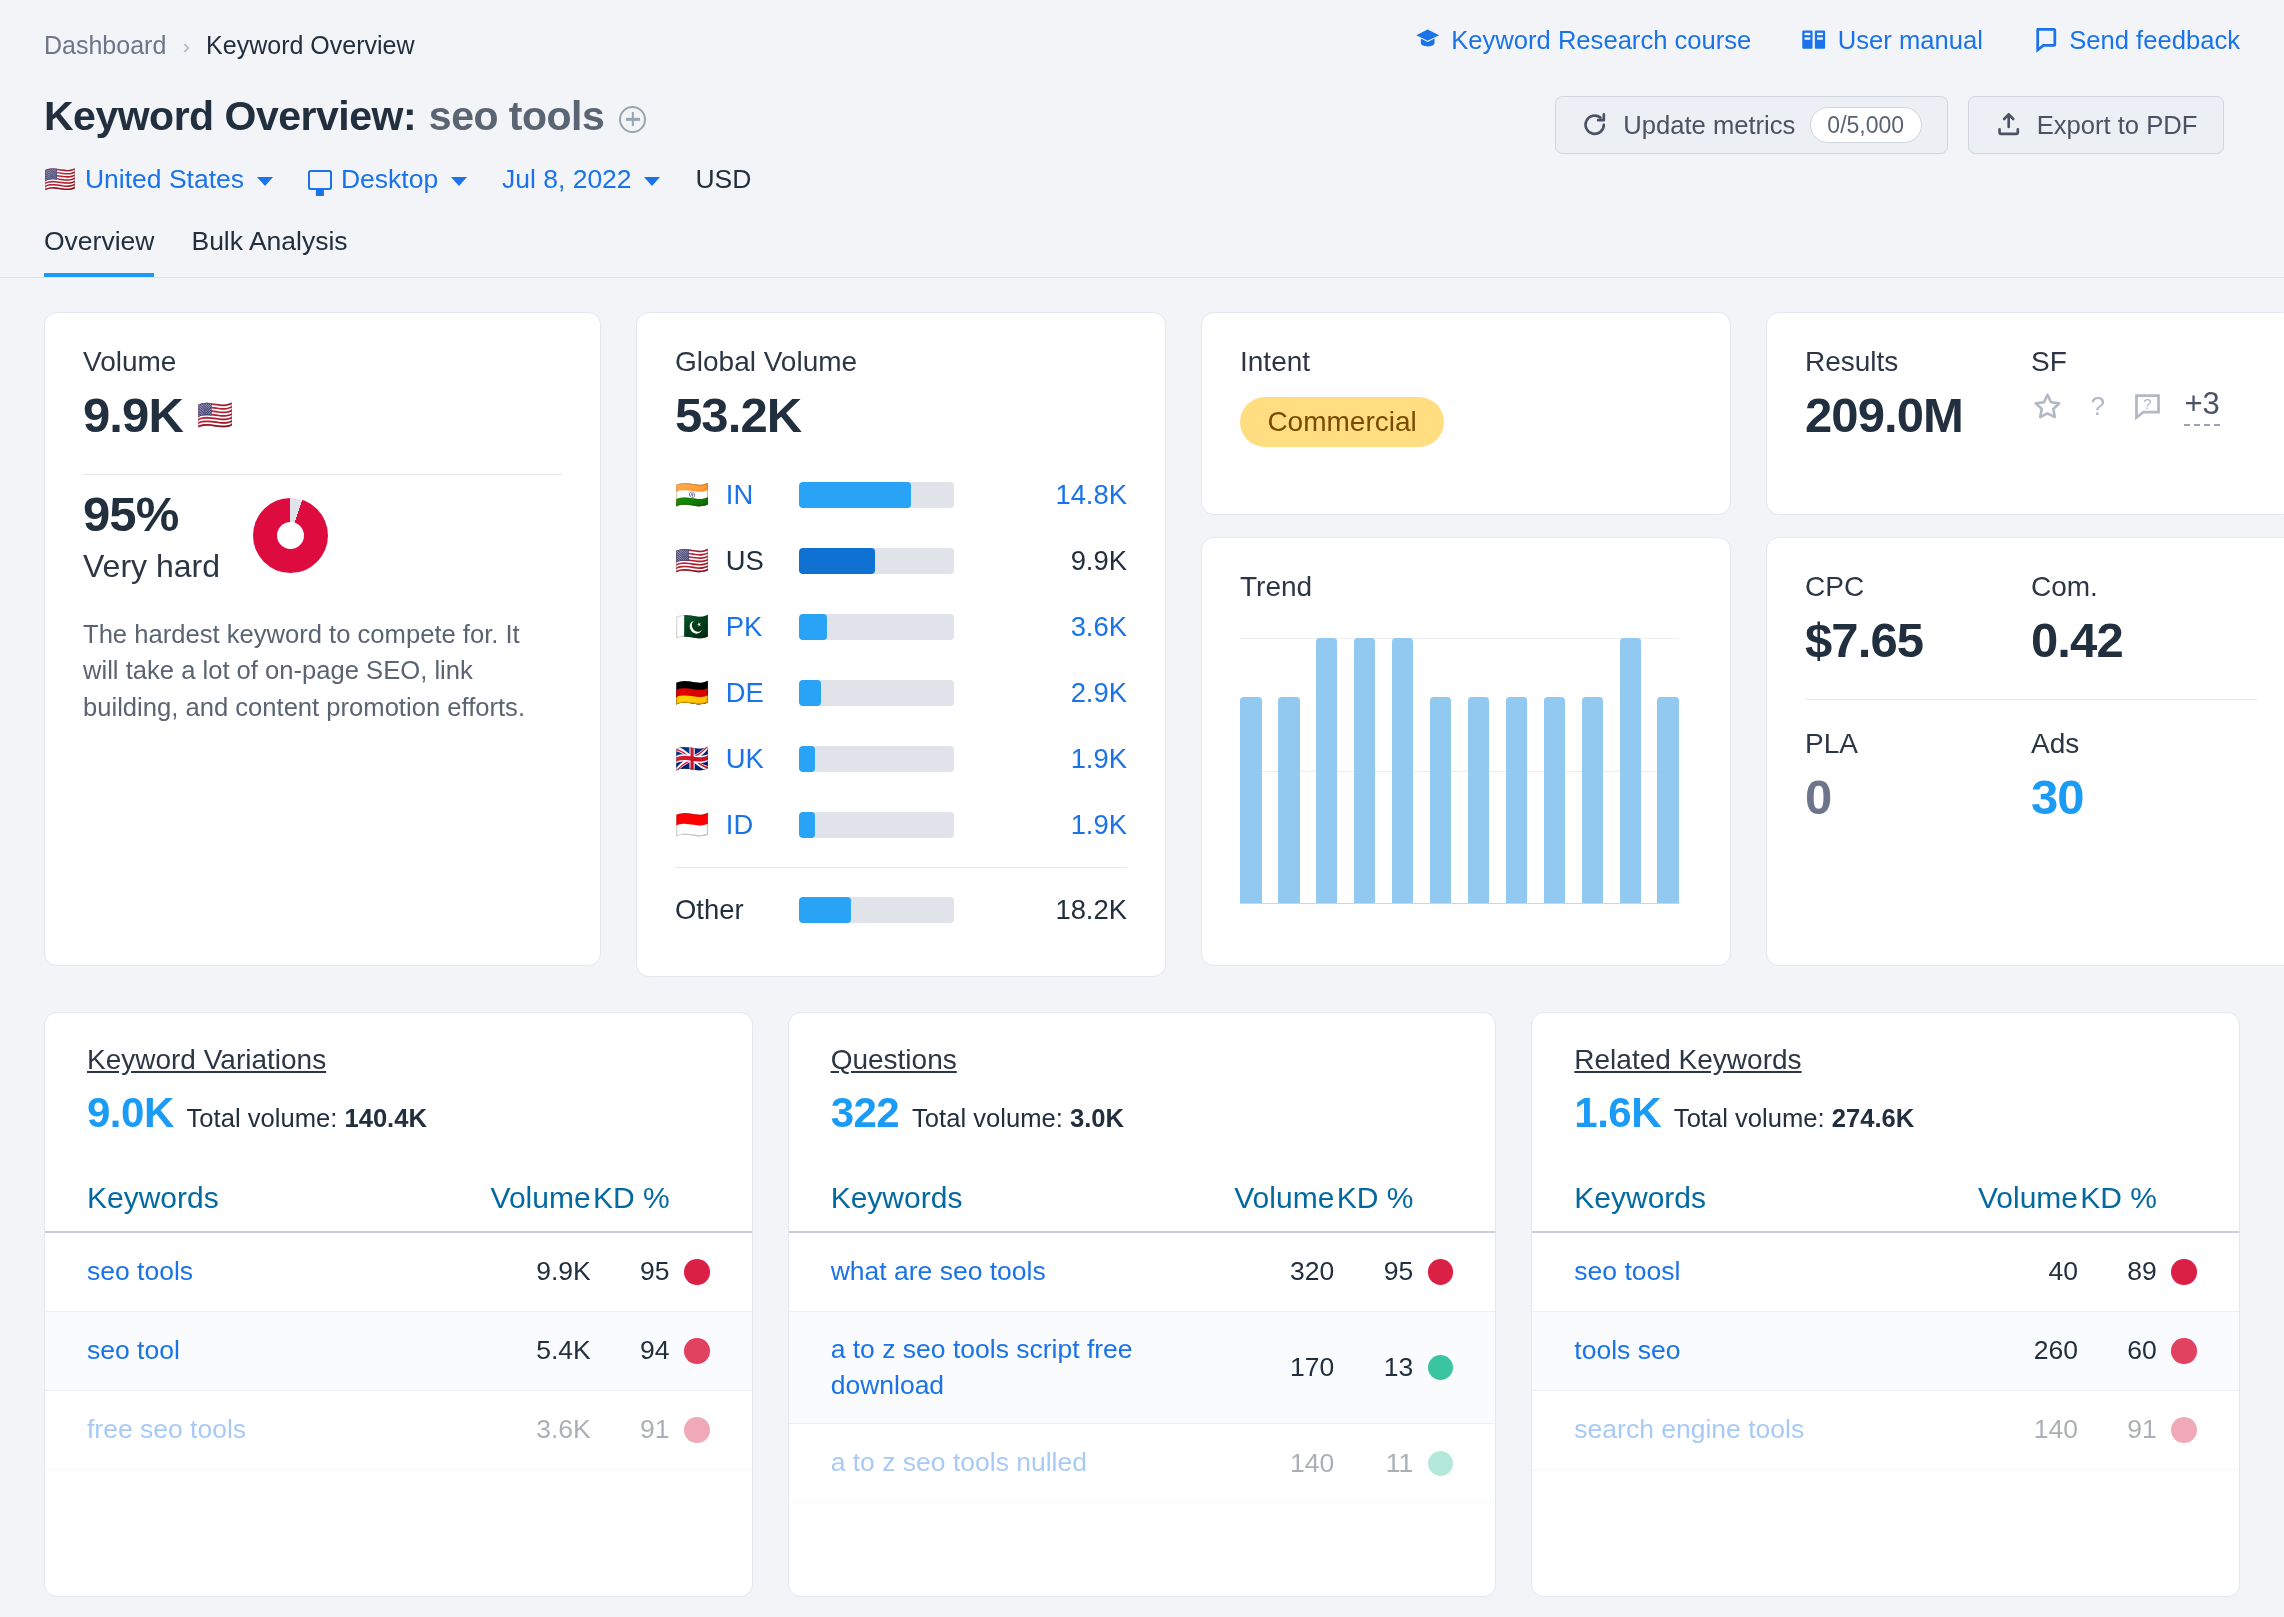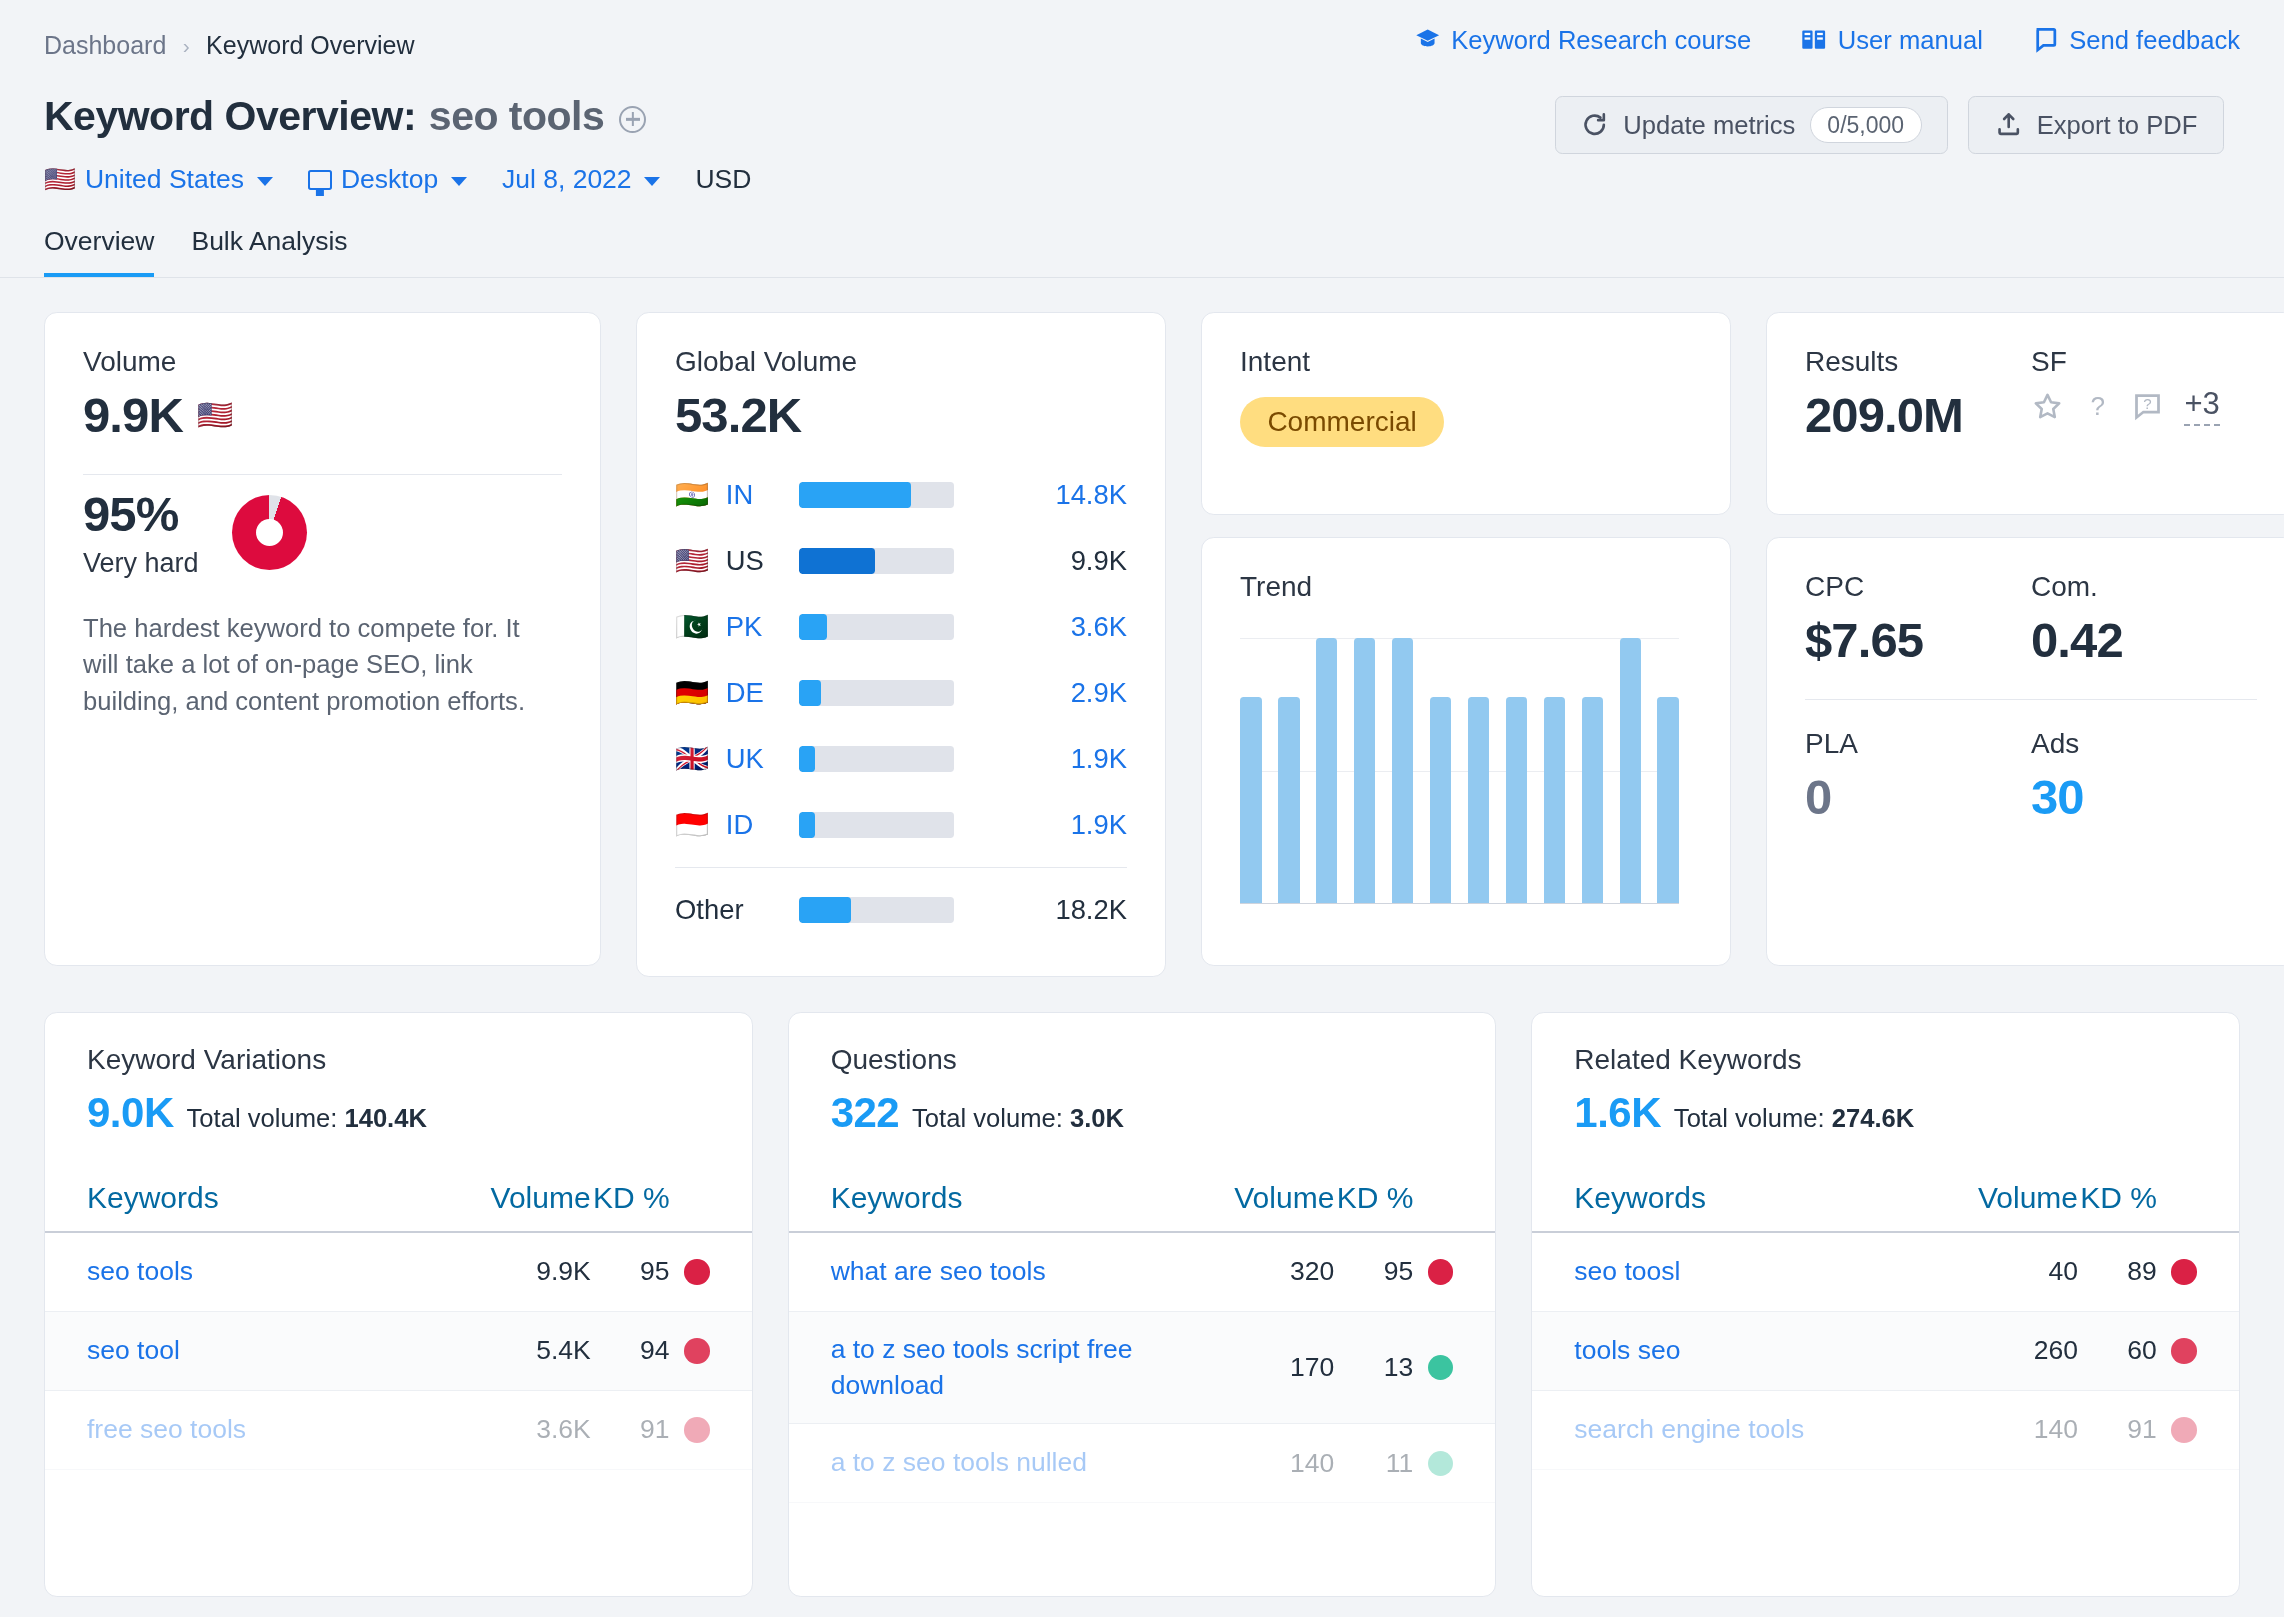--- a/index.html
+++ b/index.html
@@ -71,21 +71,21 @@
   .lbl { font-size: 28px; color: #2c3644; }
   .big { font-size: 49px; font-weight: bold; letter-spacing: -0.9px; }
   .hr { height: 0.9px; background: #e5e8ee; margin: 31px 0 0 0; }
 
   
   .vol-card { min-height: 654px; }
   .vol-row { display: flex; align-items: center; gap: 14.6px; margin-top: 9.1px; }
   .flag-sm { font-size: 29px; }
   .kd-wrap { display: flex; align-items: center; gap: 33px; margin-top: 11px; }
   .kd-num { font-size: 49px; font-weight: bold; letter-spacing: -0.9px; }
-  .kd-sub { font-size: 27px; color: #2c3644; margin-top: 5.5px; }
+  .kd-sub { font-size: 32px; color: #2c3644; margin-top: 5.5px; }
   .donut { width: 75px; height: 75px; border-radius: 50%;
            background: conic-gradient(#e0e3e9 0 5%, #dd0b3e 5% 100%);
            position: relative; }
   .donut::after { content:""; position:absolute; inset:24px; background:#fff; border-radius:50%; }
   .kd-desc { font-size: 25.6px; color: #5b6472; line-height: 1.42; margin-top: 31px; max-width: 457px; }
 
   
   .gv-card { min-height: 654px; }
   .gv-row { display: grid; grid-template-columns: 38px 60px 1fr 110px; align-items: center;
             column-gap: 12.8px; height: 66px; }
@@ -127,21 +127,21 @@
   .grey-val { color: #6c7589; }
   .blue-val { color: #1a9bf5; }
 
   
   .grid-bottom {
     display: grid; grid-template-columns: 1fr 1fr 1fr;
     gap: 35px; padding: 0 44px; margin-top: 35px;
   }
   .tbl-card { background: #fff; border: 0.9px solid #e3e7ee; border-radius: 12.8px; overflow: hidden; height: 585px; }
   .tbl-head { padding: 31px 42px 0 42px; }
-  .tbl-title { font-size: 28px; color: #2c3644; }
+  .tbl-title { font-size: 28px; color: #2c3644; text-decoration: underline; }
   .tbl-count { display: flex; align-items: baseline; gap: 12.8px; margin-top: 12.8px; }
   .tbl-count .num { font-size: 42px; font-weight: bold; color: #1a9bf5; letter-spacing: -0.5px; }
   .tbl-count .tv { font-size: 25.6px; color: #222f3e; }
   .tbl-count .tv b { font-weight: bold; }
   .cols { display: grid; grid-template-columns: 1fr 137px 119px; align-items: center;
           padding: 44px 42px 16.4px 42px; font-size: 30px; color: #0369a1; }
   .cols .r { text-align: right; }
   .cols .kdh { text-align: right; padding-right: 40px; }
   .hrule { height: 1.8px; background: #c9ced8; }
   .trow { display: grid; grid-template-columns: 1fr 137px 119px; align-items: center;

